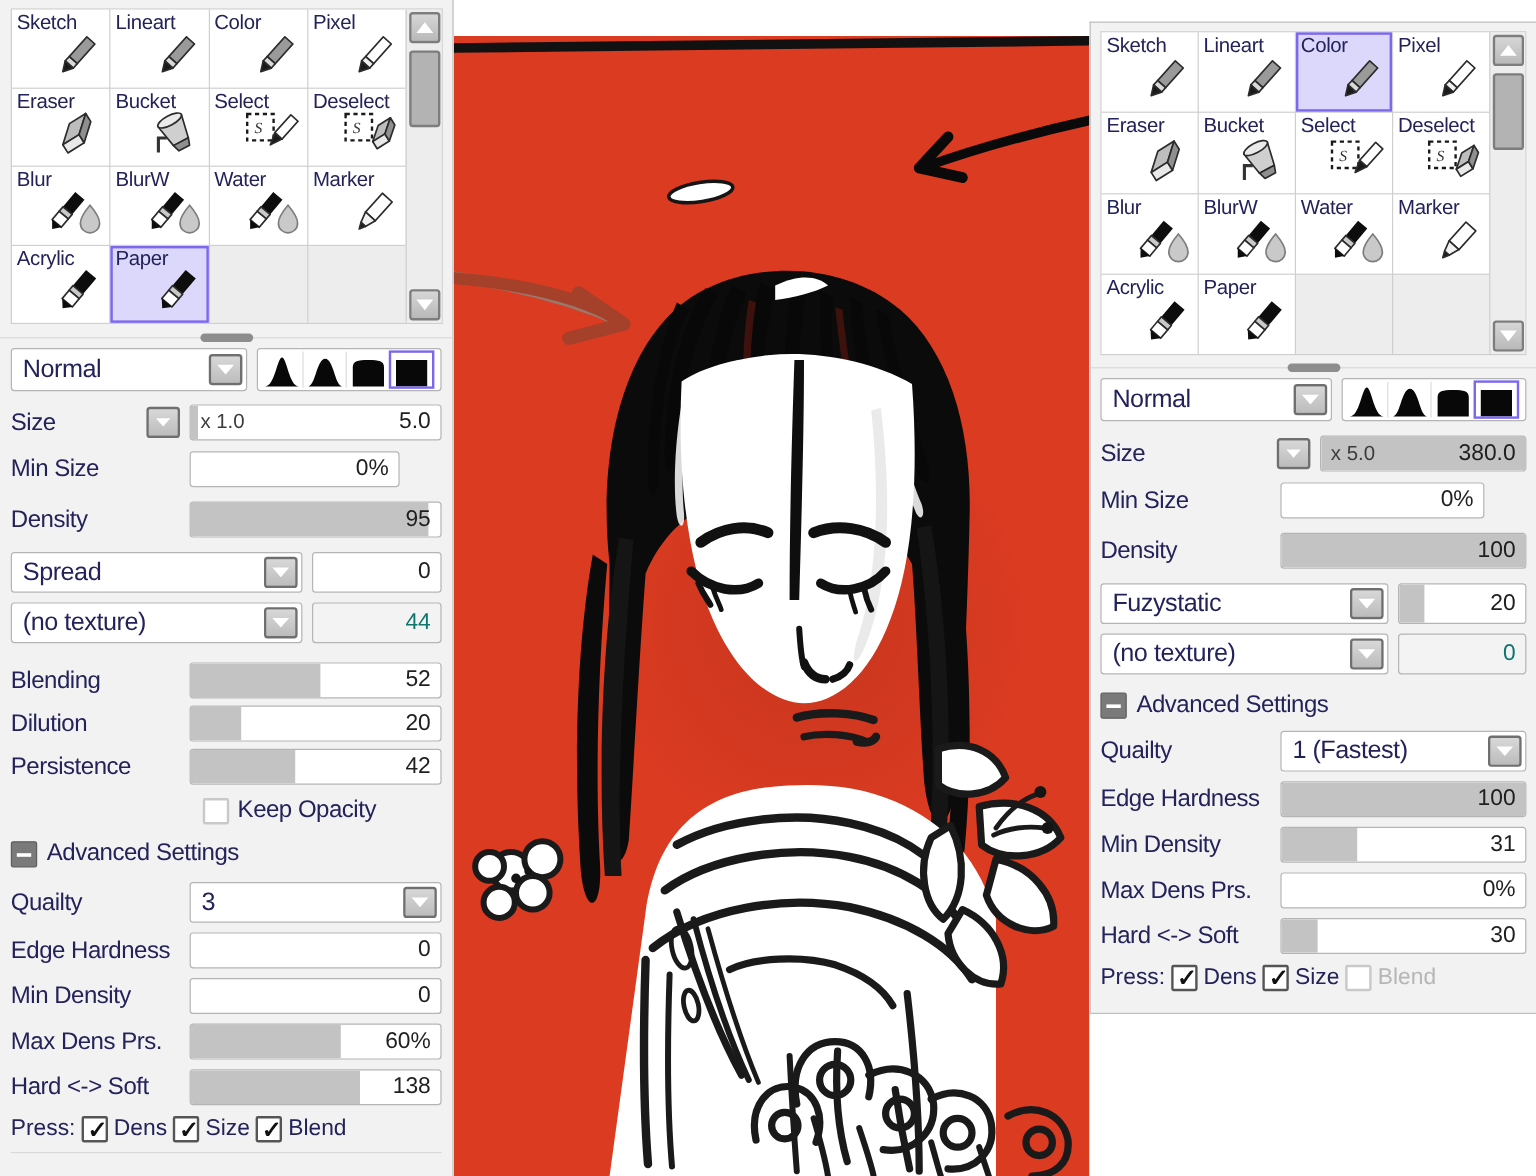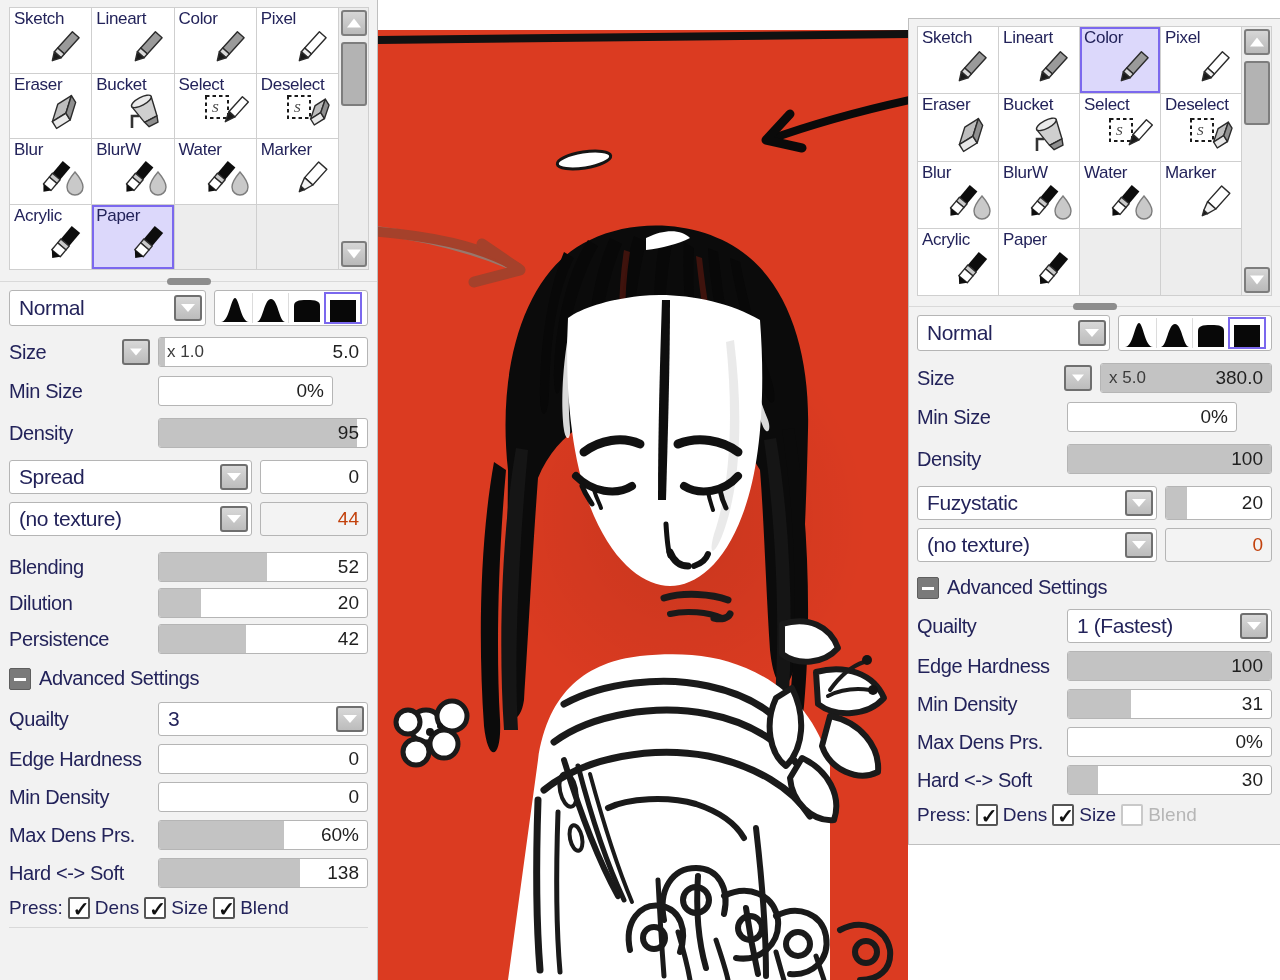--- a/index.html
+++ b/index.html
@@ -106,21 +106,21 @@
     background: #c3c3c3;
   }
   .field .ftext-l {
     position: absolute; left: 8px; top: 50%; transform: translateY(-50%);
     font-size: 17px; color: #3b3b3b; z-index: 2;
   }
   .field .ftext-r {
     position: absolute; right: 8px; top: 50%; transform: translateY(-50%);
     font-size: 19px; color: #1f1f1f; z-index: 2;
   }
-  .field.dim .ftext-r { color: #c2410c; }
+  .field.dim .ftext-r { color: #0f766e; }
   .field.dim { background: #f3f3f3; }
 
   .combo {
     position: relative; background: #ffffff;
     border: 1px solid #b5b5b5; border-radius: 3px;
     height: 34px;
   }
   .combo .ctext {
     position: absolute; left: 9px; top: 50%; transform: translateY(-50%);
     font-size: 21px; color: #23235a; letter-spacing: -0.4px;
@@ -632,20 +632,26 @@
       </div>
     </div>
     <div class="row" style="margin:6px 9px 0 9px;">
       <span class="lbl">Persistence</span>
       <div class="field" style="width:210px; margin-left:auto;">
         <div class="fill" style="width:42%;"></div>
         <span class="ftext-r">42</span>
       </div>
     </div>
 
+    <div class="row" style="margin:10px 9px 0 9px;">
+      <div style="margin-left:160px; display:flex; align-items:center; gap:7px;">
+        <span class="cbox off"></span>
+        <span class="lbl">Keep Opacity</span>
+      </div>
+    </div>
 
     <div class="row" style="margin:13px 9px 0 9px; gap:8px;">
       <span class="minus-box"></span>
       <span class="adv-title">Advanced Settings</span>
     </div>
     <div class="row" style="margin:12px 9px 0 9px;">
       <span class="lbl">Quailty</span>
       <div class="combo" style="width:210px; margin-left:auto;">
         <span class="ctext">3</span>
         <span class="carrow">

